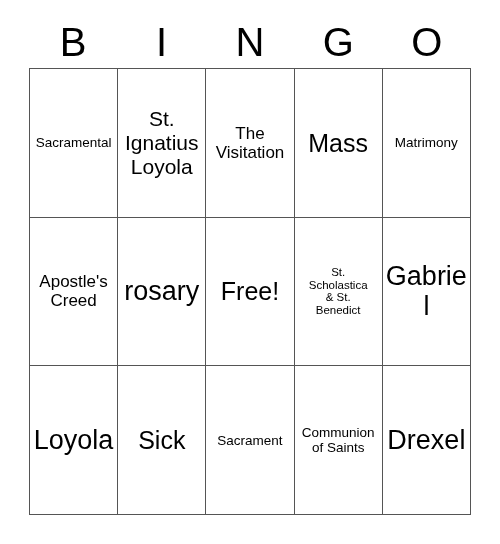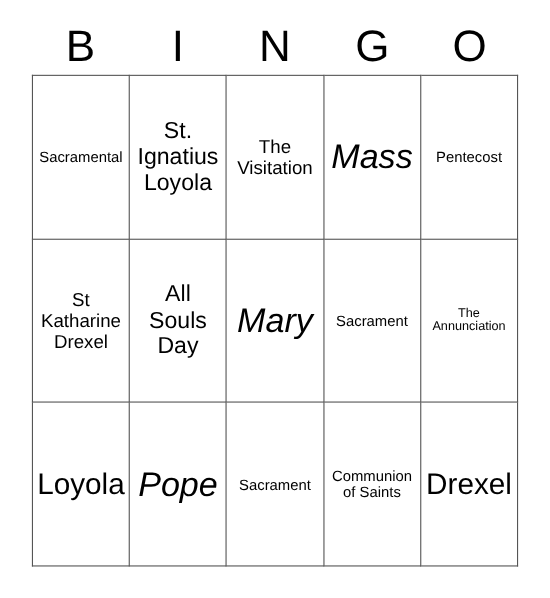--- a/index.html
+++ b/index.html
@@ -61,21 +61,21 @@
     padding: 1px 2px;
     box-sizing: border-box;
     overflow: hidden;
     word-wrap: break-word;
   }
   .cell-text {
     display: block;
     line-height: 1.13;
     color: #000000;
   }
-  .fs-xxl { font-size: 31px; font-style: italic; }
+  .fs-xxl { font-size: 25px; }
   .fs-xl  { font-size: 27px; }
   .fs-lg  { font-size: 21px; }
   .fs-md  { font-size: 17px; }
   .fs-sm  { font-size: 13.5px; }
   .fs-xs  { font-size: 11.5px; }
 </style>
 </head>
 <body>
 
 <div id="card">
@@ -97,46 +97,46 @@
           <td>
             <span class="cell-text fs-lg">St.<br>Ignatius<br>Loyola</span>
           </td>
           <td>
             <span class="cell-text fs-md">The<br>Visitation</span>
           </td>
           <td>
             <span class="cell-text fs-xxl">Mass</span>
           </td>
           <td>
-            <span class="cell-text fs-sm">Pentecost</span>
+            <span class="cell-text fs-sm">Matrimony</span>
           </td>
         </tr>
         <tr>
           <td>
-            <span class="cell-text fs-md">St<br>Katharine<br>Drexel</span>
+            <span class="cell-text fs-md">Apostle's<br>Creed</span>
           </td>
           <td>
-            <span class="cell-text fs-lg">All<br>Souls<br>Day</span>
+            <span class="cell-text fs-xl">rosary</span>
           </td>
           <td>
-            <span class="cell-text fs-xxl">Mary</span>
+            <span class="cell-text fs-xxl">Free!</span>
           </td>
           <td>
-            <span class="cell-text fs-sm">Sacrament</span>
+            <span class="cell-text fs-xs">St.<br>Scholastica<br>&amp; St.<br>Benedict</span>
           </td>
           <td>
-            <span class="cell-text fs-xs">The<br>Annunciation</span>
+            <span class="cell-text fs-xl">Gabriel</span>
           </td>
         </tr>
         <tr>
           <td>
             <span class="cell-text fs-xl">Loyola</span>
           </td>
           <td>
-            <span class="cell-text fs-xxl">Pope</span>
+            <span class="cell-text fs-xxl">Sick</span>
           </td>
           <td>
             <span class="cell-text fs-sm">Sacrament</span>
           </td>
           <td>
             <span class="cell-text fs-sm">Communion<br>of Saints</span>
           </td>
           <td>
             <span class="cell-text fs-xl">Drexel</span>
           </td>

